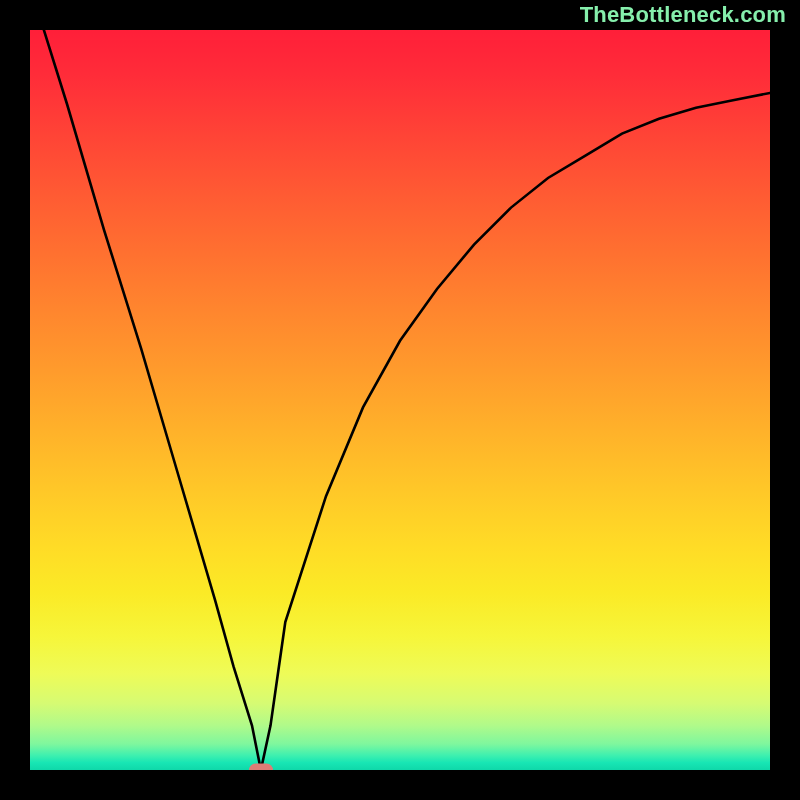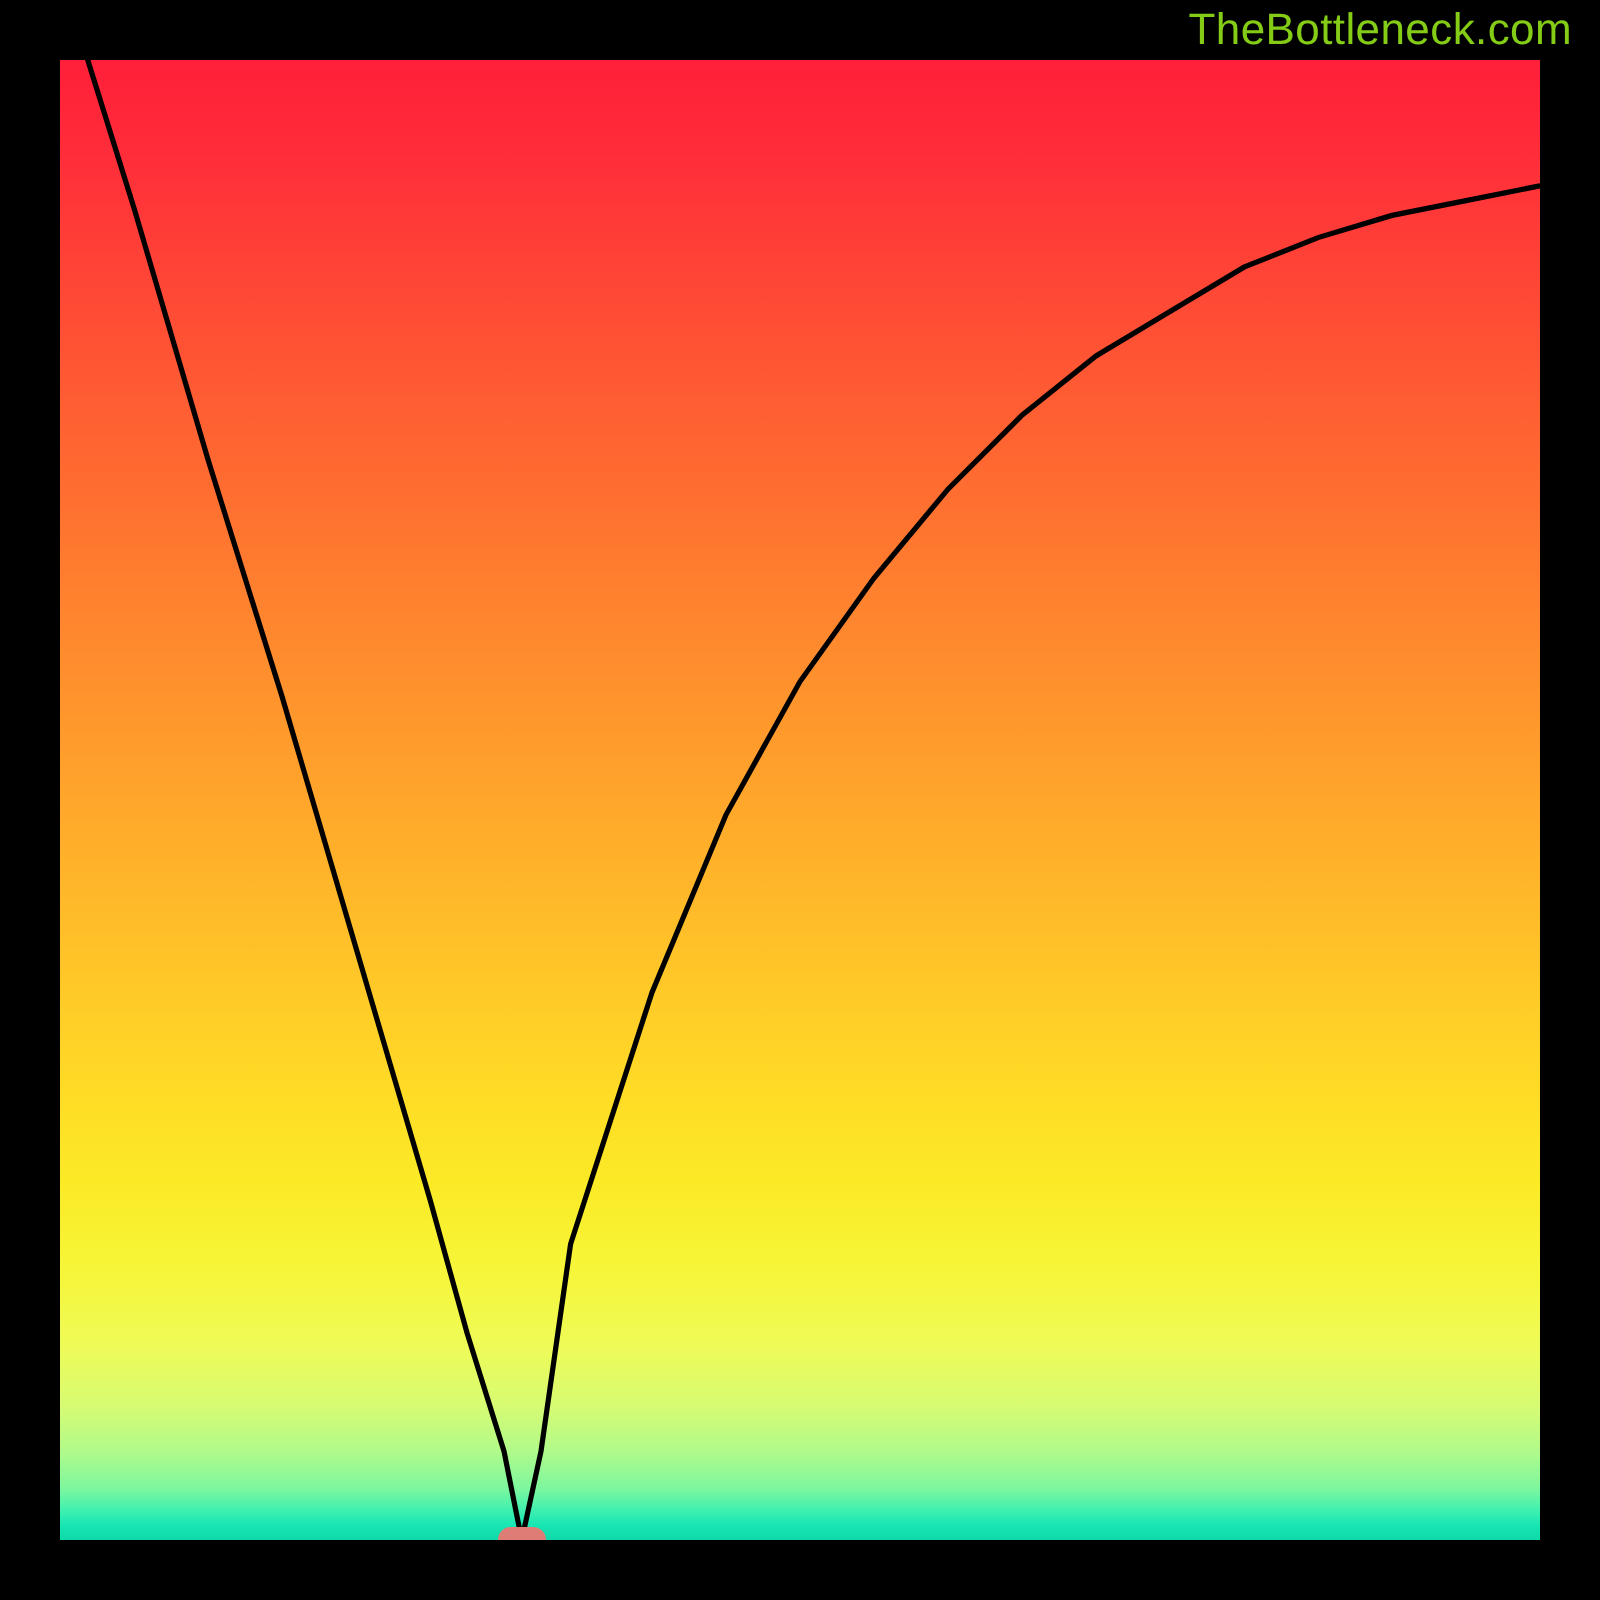--- a/index.html
+++ b/index.html
@@ -14,23 +14,23 @@
   .frame {
     position: relative;
     width: 800px;
     height: 800px;
     background: #000;
   }
   .watermark {
     position: absolute;
     top: 2px;
     right: 14px;
-    color: #84cc16;
+    color: #86efac;
     font-size: 22px;
-    font-weight: 400;
+    font-weight: 700;
     letter-spacing: 0.2px;
     z-index: 10;
   }
   .plot-area {
     position: absolute;
     left: 30px;
     top: 30px;
     width: 740px;
     height: 740px;
     overflow: hidden;

